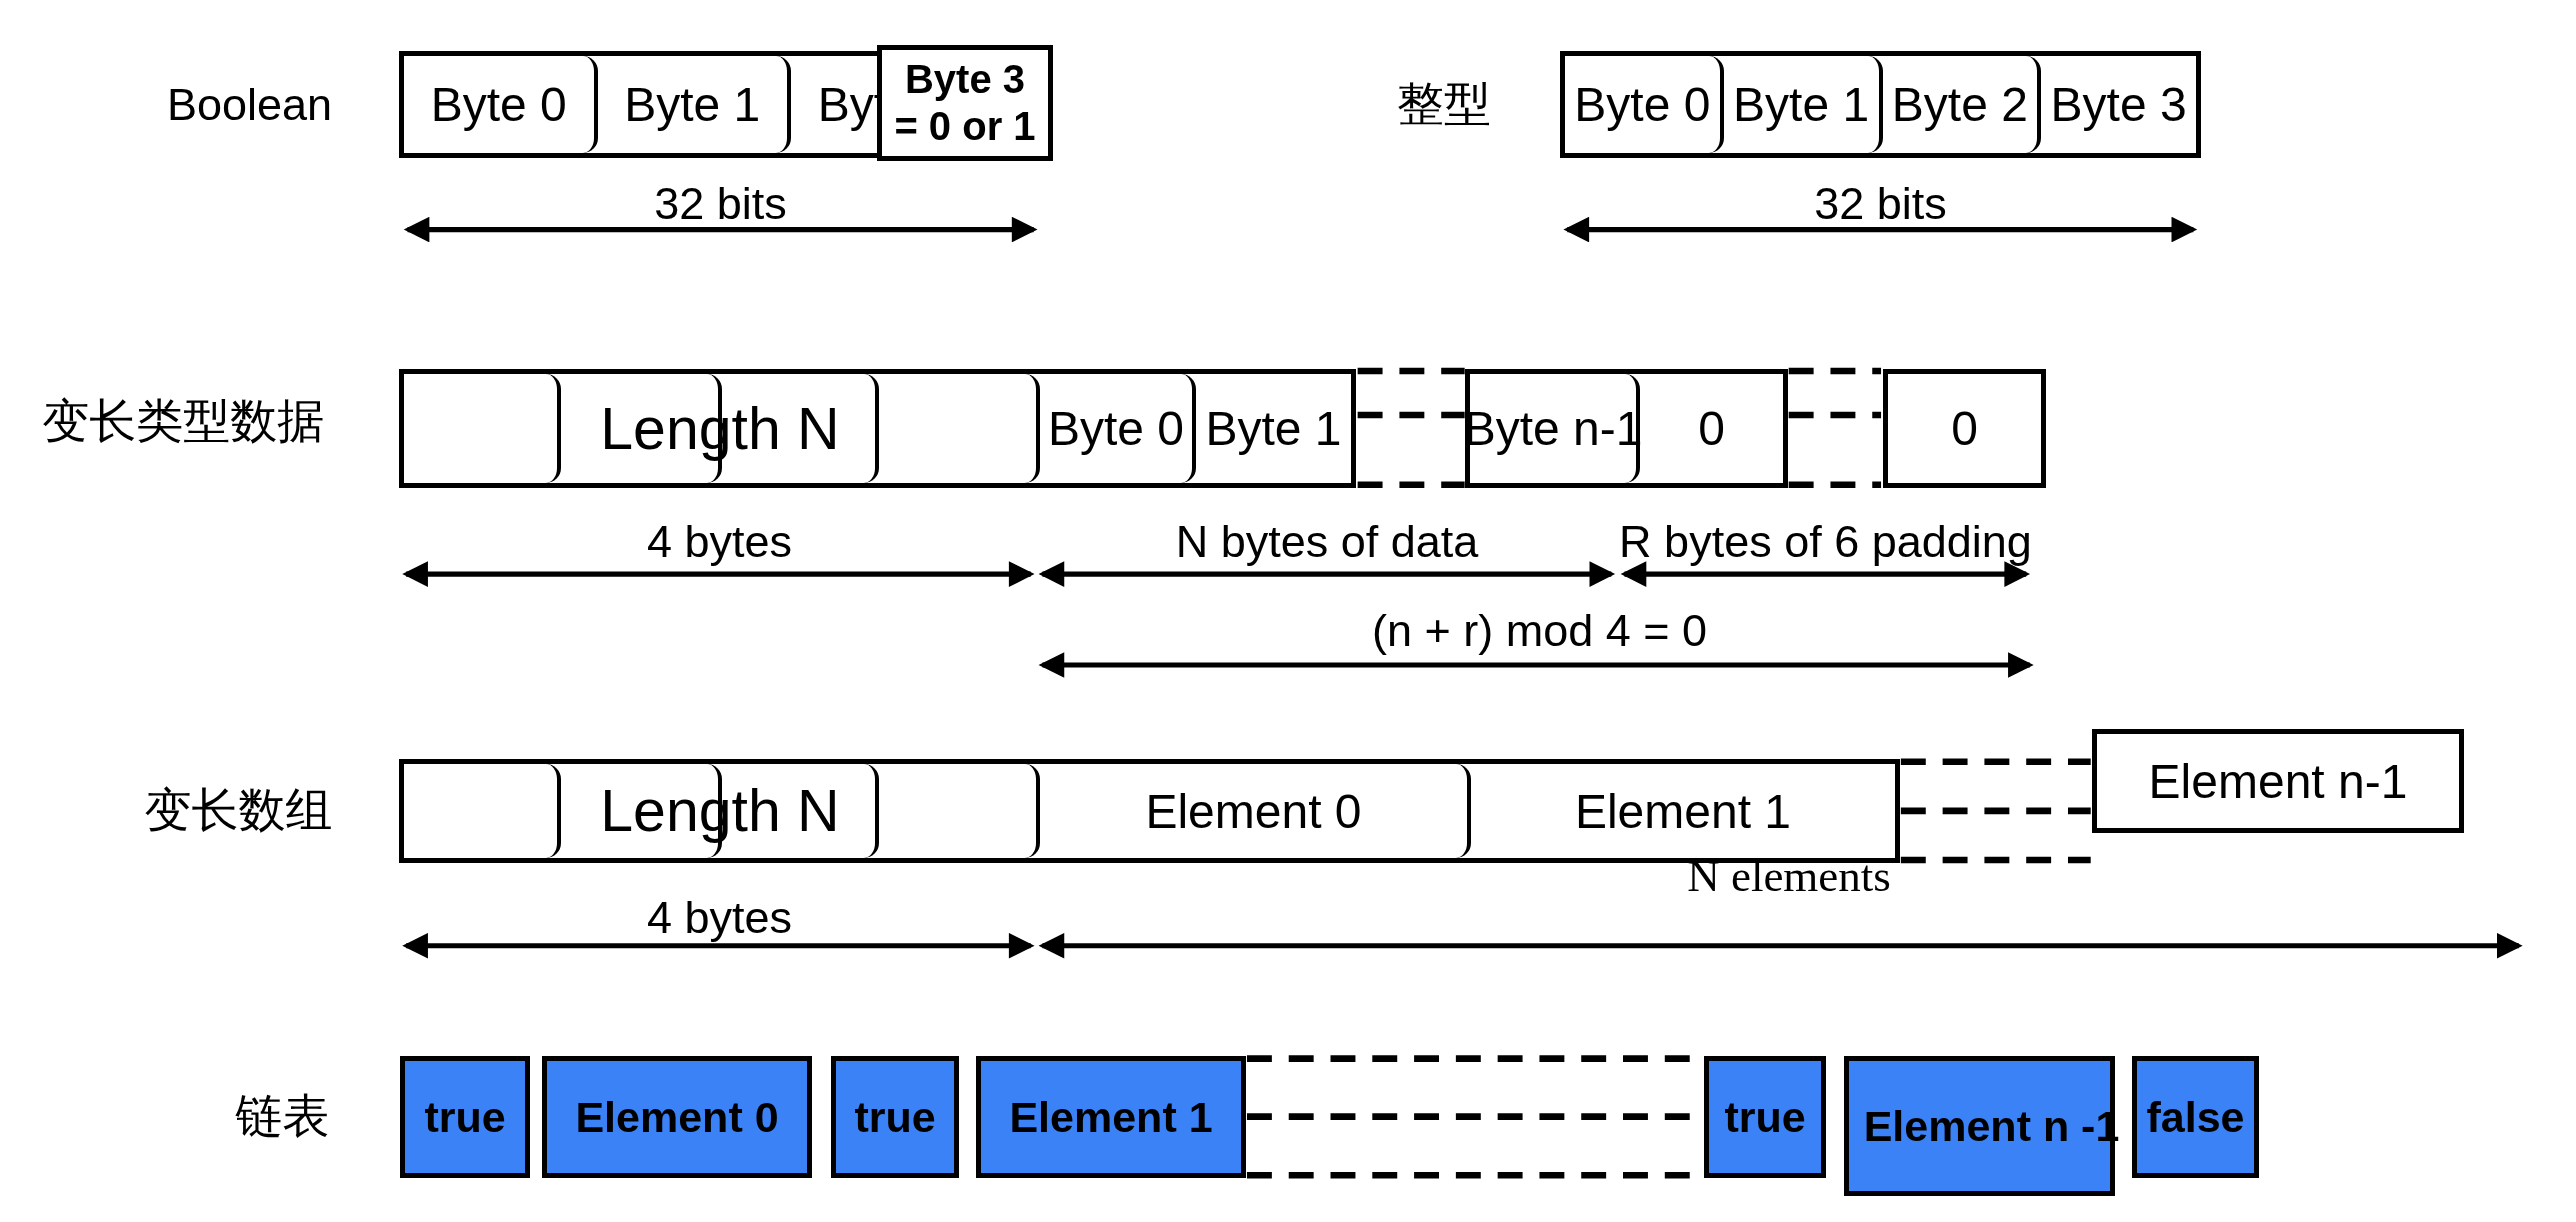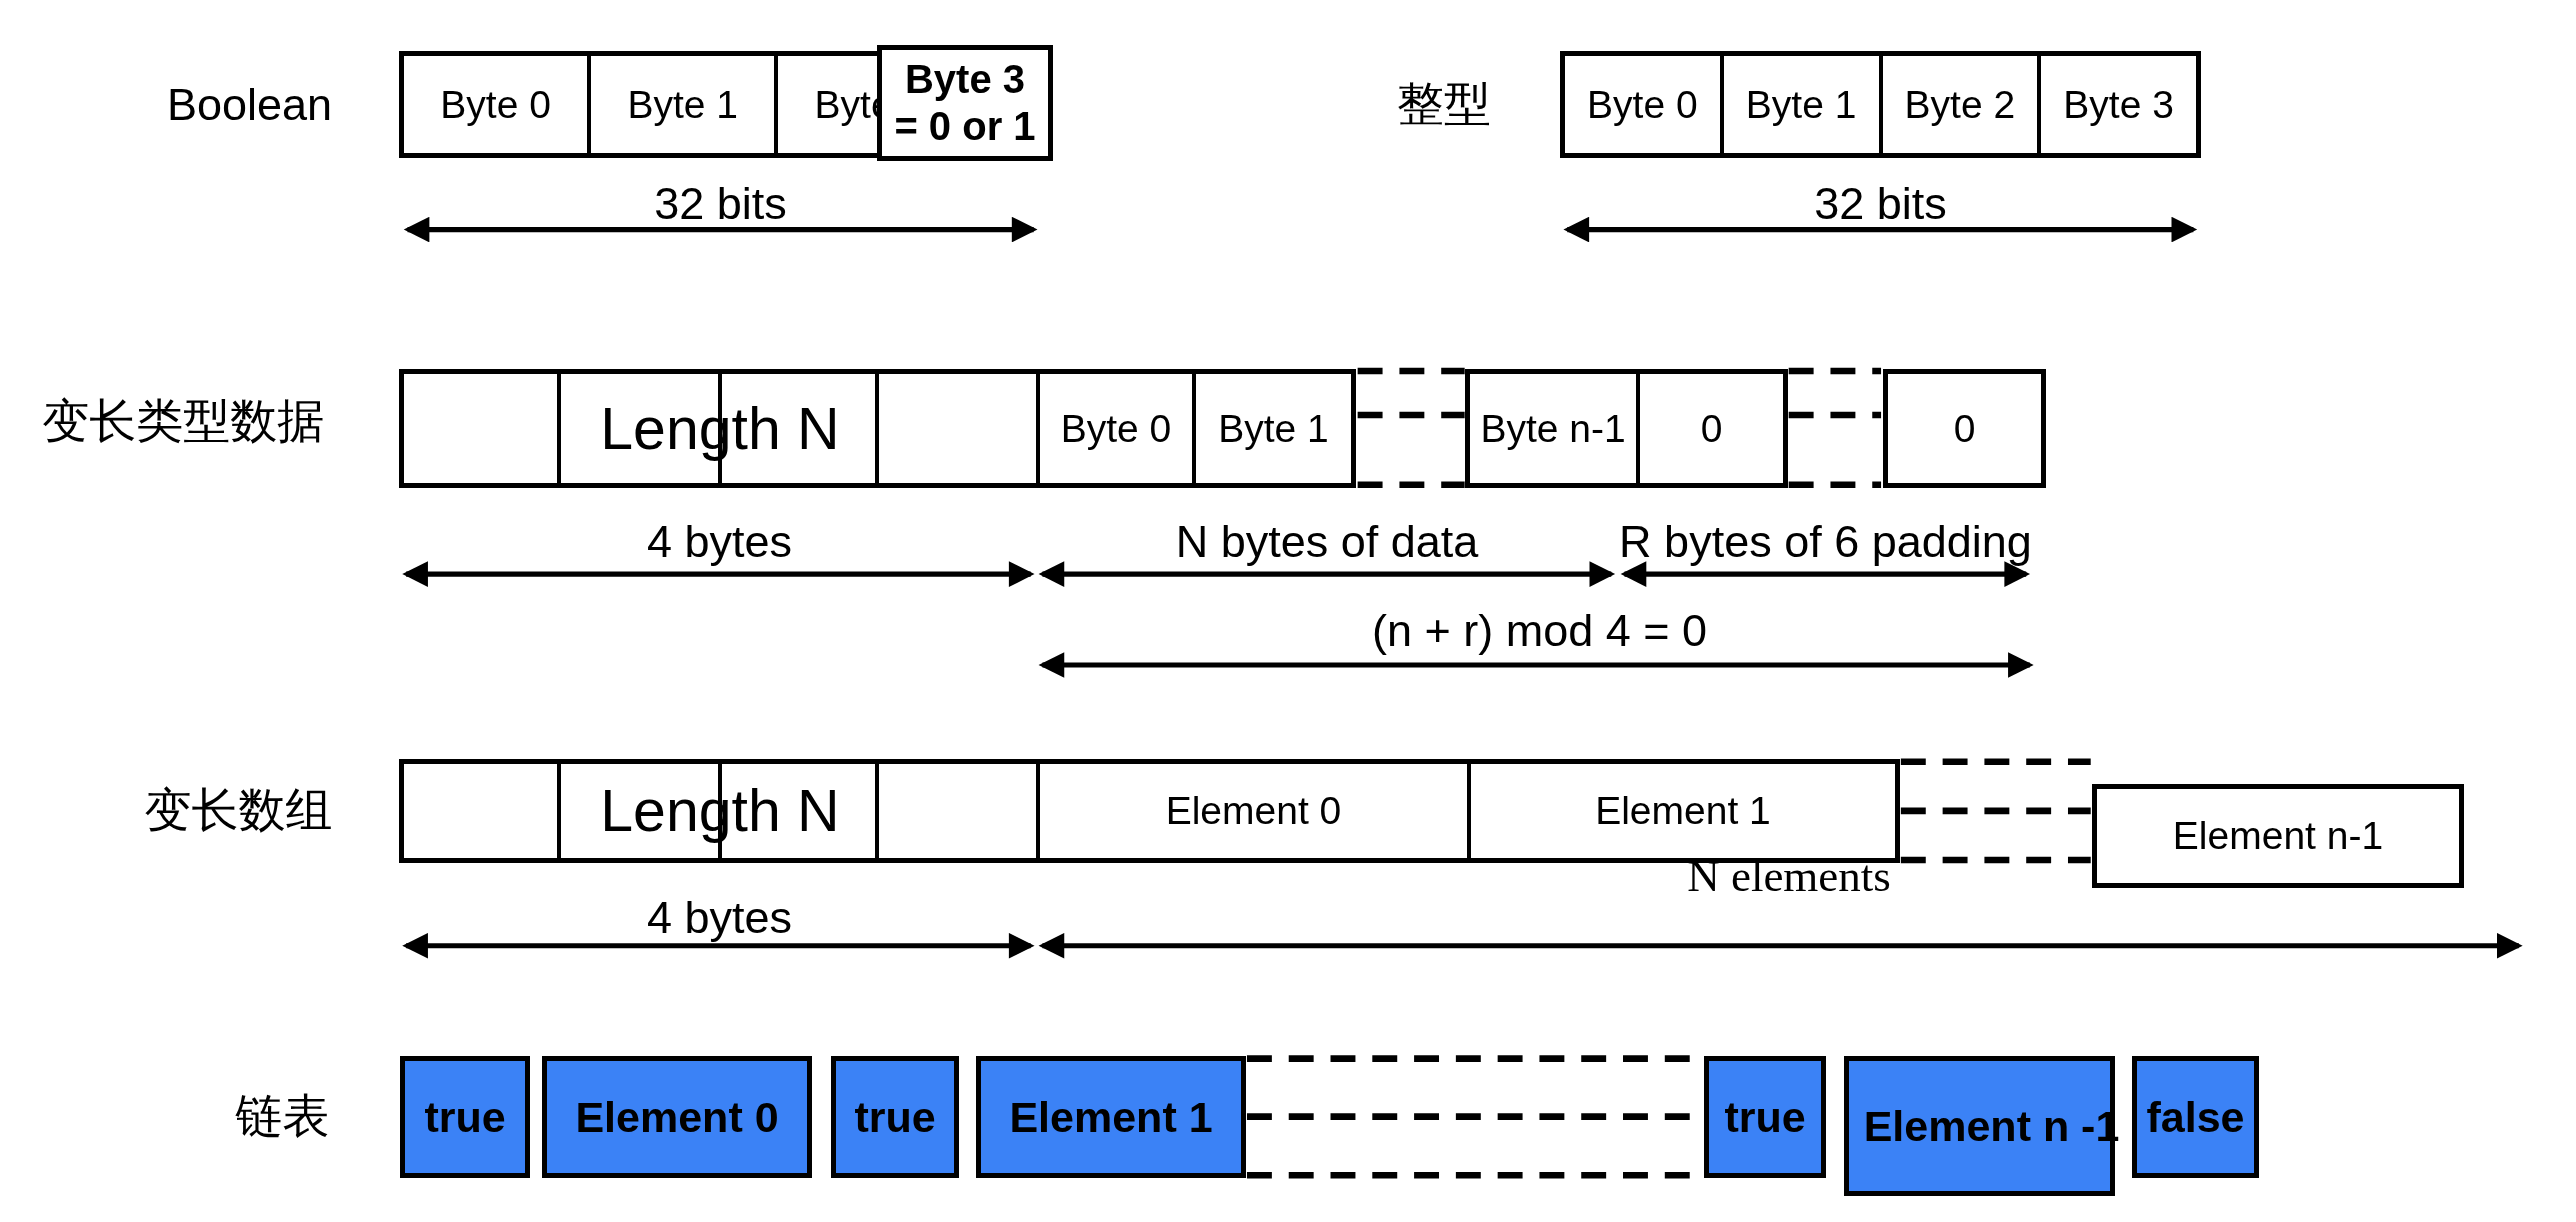--- a/index.html
+++ b/index.html
@@ -7,21 +7,21 @@
   body {
     width: 2576px; height: 1223px;
     font-family: "Liberation Sans", sans-serif;
     color: #000;
   }
   #stage { position: relative; width: 2576px; height: 1223px; background: #fff; overflow: hidden; }
 
   .box { position: absolute; border: 5.1px solid #000; display: flex; background: #fff; }
   .cell {
     display: flex; align-items: center; justify-content: center;
-    font-size: 39px; border-right: 4.4px solid #000; white-space: nowrap;
+    font-size: 48px; border-right: 4.4px solid #000; white-space: nowrap; border-radius: 15px;
   }
   .cell:last-child { border-right: 0; }
   .grow { flex: 1 1 auto; }
 
   .lbl {
     position: absolute; display: flex; align-items: center; justify-content: center;
     font-size: 45px; text-align: center; white-space: nowrap;
   }
   .cjk { font-size: 47px; }
 
@@ -110,21 +110,21 @@
   <div class="box" style="left:399px; top:759px; width:1501px; height:104px;">
     <div class="cell" style="width:157px;"></div>
     <div class="cell" style="width:161px;"></div>
     <div class="cell" style="width:157px;"></div>
     <div class="cell" style="width:161px;"></div>
     <div class="cell" style="width:431px;">Element 0</div>
     <div class="cell grow">Element 1</div>
   </div>
   <div class="overlay" style="left:561px; top:759px; width:318px; height:104px;">Length N</div>
 
-  <div class="box" style="left:2092px; top:784px; width:372px; height:104px;">
+  <div class="box" style="left:2092px; top:729px; width:372px; height:104px;">
     <div class="cell grow">Element n-1</div>
   </div>
 
   <div class="lbl" style="left:573px; top:894px; width:293px; height:47px;">4 bytes</div>
   <div class="lbl" style="left:1569px; top:852px; width:440px; height:47px;font-family:Liberation Serif, serif;">N elements</div>
 
   <div class="lbl cjk" style="left:191px; top:1093px; width:183px; height:47px;">链表</div>
 
   <div class="lbox" style="left:400px;  top:1056px; width:130px; height:122px;">true</div>
   <div class="lbox" style="left:542px;  top:1056px; width:270px; height:122px;">Element 0</div>

